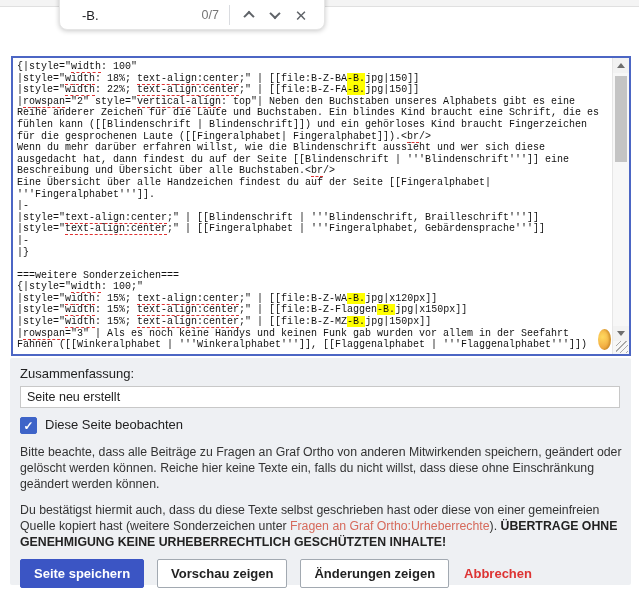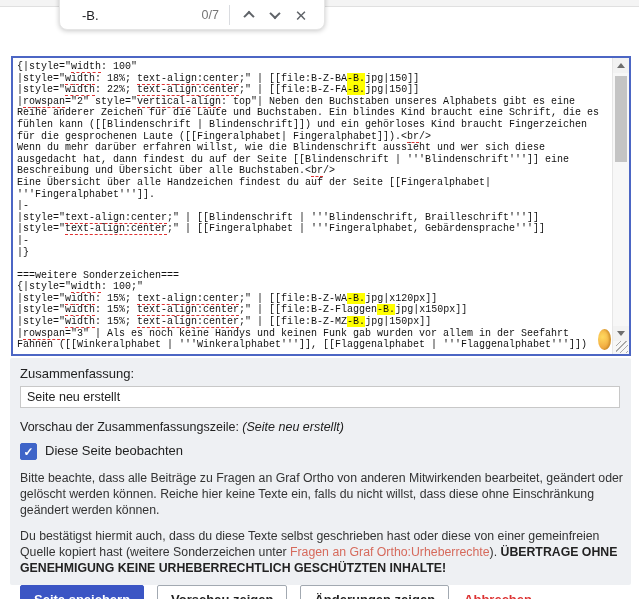--- a/index.html
+++ b/index.html
@@ -139,31 +139,27 @@
     </div>
   </div>
   <div class="orange-dot"></div>
   <div class="resize-grip"></div>
 </div>
 
 <div class="panel">
   <div class="sum-label">Zusammenfassung:</div>
   <input class="sum-input" type="text" value="Seite neu erstellt" style="">
 
-  <div class="preview-line">
-    <span>Vorschau der Zusammenfassungszeile:</span>
-    <span class="preview-value"> </span><span class="preview-value">(Seite neu erstellt)</span>
-  </div>
 
   <div class="watch-row">
     <div class="checkbox checked"></div>
     <span class="watch-label">Diese Seite beobachten</span>
   </div>
 
-  <p class="notice">Bitte beachte, dass alle Beiträge zu Fragen an Graf Ortho von anderen Mitwirkenden bearbeitet, geändert oder gelöscht werden können. Reiche hier keine Texte ein, falls du nicht willst, dass diese ohne Einschränkung geändert werden können.</p>
+  <p class="notice">Bitte beachte, dass alle Beiträge zu Fragen an Graf Ortho von anderen Mitwirkenden speichern, geändert oder gelöscht werden können. Reiche hier keine Texte ein, falls du nicht willst, dass diese ohne Einschränkung geändert werden können.</p>
 
   <p class="notice"><span>Du bestätigst hiermit auch, dass du diese Texte selbst geschrieben hast oder diese von einer gemeinfreien Quelle kopiert hast (weitere Sonderzeichen unter </span><span class="red-link">Fragen an Graf Ortho:Urheberrechte</span><span>). </span><span class="warn">ÜBERTRAGE OHNE GENEHMIGUNG KEINE URHEBERRECHTLICH GESCHÜTZTEN INHALTE!</span></p>
 
   <div class="btn-row">
     <button class="btn primary">Seite speichern</button>
     <button class="btn secondary">Vorschau zeigen</button>
     <button class="btn secondary">Änderungen zeigen</button>
     <button class="btn link-cancel">Abbrechen</button>
   </div>
 

